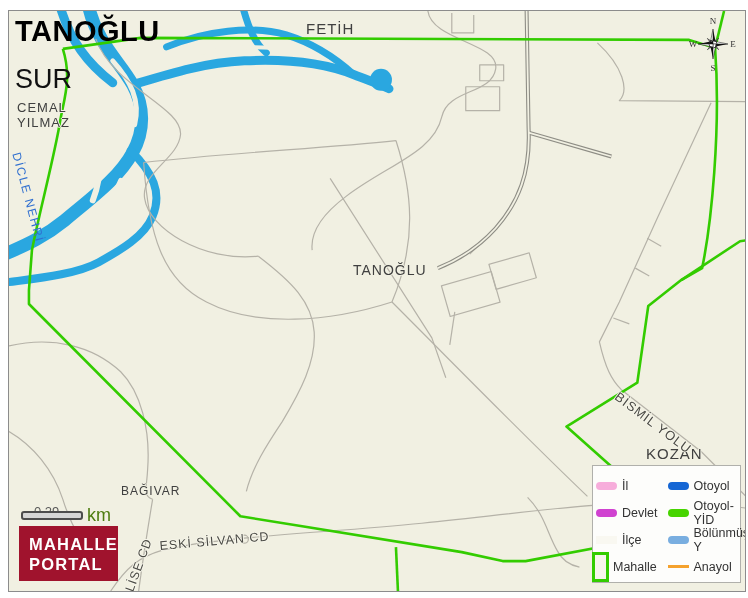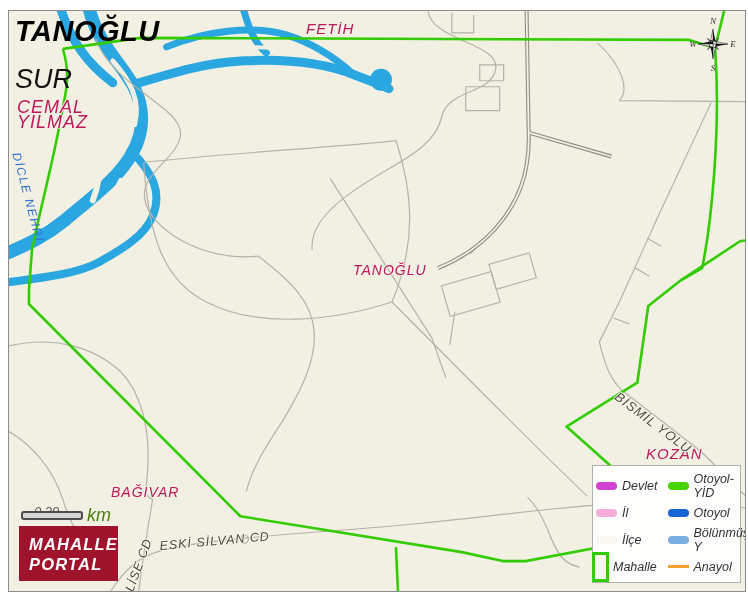--- a/index.html
+++ b/index.html
@@ -1,31 +1,31 @@
 <!DOCTYPE html>
 <html><head>
 <meta charset="utf-8">
 <style>
   html,body{margin:0;padding:0;background:#ffffff;width:748px;height:598px;overflow:hidden;
     font-family:"Liberation Sans", sans-serif;}
   #stage{position:relative;width:748px;height:598px;background:#fff;}
   #map{position:absolute;left:8px;top:10px;width:738px;height:582px;box-sizing:border-box;
-    border:1px solid #8c8c8c;background:#f1f0e2;overflow:hidden;font-style:italic;}
+    border:1px solid #8c8c8c;background:#f1f0e2;overflow:hidden;}
   #geo{position:absolute;left:0;top:0;width:100%;height:100%;}
   .river{stroke:#2aa7e0;fill:none;stroke-linecap:round;}
   .riverfill{fill:#2aa7e0;}
   .island{stroke:#f1f0e2;fill:none;stroke-linecap:round;}
   .green{stroke:#33cc00;stroke-width:2.6;fill:none;stroke-linejoin:round;}
   .road{stroke:#b5b2a8;stroke-width:1.2;fill:none;stroke-linejoin:round;}
   .rail-o{stroke:#8e8d85;stroke-width:4;fill:none;}
   .rail-i{stroke:#f1f0e2;stroke-width:1.8;fill:none;}
   .lbl{position:absolute;white-space:nowrap;}
   .title{left:6px;top:4px;font-size:29px;font-weight:bold;color:#000;letter-spacing:.5px;}
   .subtitle{left:6px;top:40px;font-size:27px;color:#111;margin-top:13px;}
-  .green-lbl{color:#be185d;letter-spacing:1px;font-size:14px;
+  .green-lbl{color:#404040;letter-spacing:1px;font-size:14px;
     text-shadow:1px 0 #f1f0e2,-1px 0 #f1f0e2,0 1px #f1f0e2,0 -1px #f1f0e2;}
   .road-lbl{color:#4a4a45;font-size:13px;letter-spacing:1px;
     text-shadow:1px 0 #f6f5ea,-1px 0 #f6f5ea,0 1px #f6f5ea,0 -1px #f6f5ea;}
   .river-lbl{color:#2f6fd0;font-size:12px;letter-spacing:1.5px;transform:rotate(75deg);
     transform-origin:left top;}
   #scale-value{left:25px;top:481px;font-size:13px;color:#5a5a5a;margin-top:12px;}
   #scale-bar{position:absolute;left:12px;top:500px;width:58px;height:5px;background:#d6d6d6;
     border:2px solid #4d4d4d;border-radius:3px;}
   #scale-unit{left:78px;top:494px;font-size:18px;color:#4d7c0f;}
   #logo{position:absolute;left:10px;top:515px;width:99px;height:55px;background:#a0132d;
@@ -107,27 +107,27 @@
         <path class="green" d="M 682,280 L 741,241 L 748,240"></path>
         <path class="green" d="M 62,48 C 72,80 62,100 58,128 C 50,170 39,210 31,250 L 28,290 L 28,304 L 240,517 L 302,527 L 462,553 L 503,562 L 526,562 L 616,545"></path>
         <path class="green" d="M 396,548 L 398,592"></path>
       </g>
     </svg>
 
     <div class="lbl title">TANOĞLU</div>
     <div class="lbl subtitle">SUR</div>
 
     <div class="lbl green-lbl" style="left:297px;top:9px;font-size:15px;">FETİH</div>
-    <div class="lbl green-lbl" style="left:8px;top:89px;font-size:18px;line-height:15px;">
+    <div class="lbl green-lbl" style="left:8px;top:89px;font-size:13px;line-height:15px;">
       <div>CEMAL</div>
       <div>YILMAZ</div>
     </div>
     <div class="lbl green-lbl" style="left:344px;top:251px;">TANOĞLU</div>
     <div class="lbl green-lbl" style="left:637px;top:434px;font-size:15px;">KOZAN</div>
-    <div class="lbl green-lbl" style="left:102px;top:473px;font-size:14px;">BAĞIVAR</div>
+    <div class="lbl green-lbl" style="left:112px;top:473px;font-size:12px;">BAĞIVAR</div>
 
     <div class="lbl river-lbl" style="left:14px;top:140px;">DİCLE NEHRİ</div>
 
     <div class="lbl road-lbl" style="left:612px;top:378px;transform:rotate(37deg);transform-origin:left top;">BİSMİL YOLU</div>
     <div class="lbl road-lbl" style="left:150px;top:528px;font-size:12.5px;transform:rotate(-5deg);transform-origin:left top;">ESKİ SİLVAN CD</div>
     <div class="lbl road-lbl" style="left:102px;top:547px;font-size:12.5px;transform:rotate(-70deg);">LİSE CD</div>
 
     <div class="lbl" id="scale-value">0,29</div>
     <div id="scale-bar"></div>
     <div class="lbl" id="scale-unit">km</div>
@@ -163,40 +163,40 @@
       </g>
       <text x="24" y="11" text-anchor="middle">N</text>
       <text x="44" y="34" text-anchor="middle">E</text>
       <text x="24" y="58" text-anchor="middle">S</text>
       <text x="4" y="34" text-anchor="middle">W</text>
     </svg>
 
     <div id="legend">
       <div class="lrow">
         <div class="lcell">
+          <span class="swatch-pill" style="background: rgb(247, 173, 219);"></span>
+          <span class="ltext">İl</span>
+        </div>
+        <div class="lcell">
+          <span class="swatch-pill" style="background: rgb(21, 102, 212);"></span>
+          <span class="ltext">Otoyol</span>
+        </div>
+      </div>
+      <div class="lrow">
+        <div class="lcell">
           <span class="swatch-pill" style="background: rgb(208, 66, 208);"></span>
           <span class="ltext">Devlet</span>
         </div>
         <div class="lcell">
           <span class="swatch-pill" style="background: rgb(71, 212, 0);"></span>
           <span class="ltext">Otoyol-YİD</span>
         </div>
       </div>
       <div class="lrow">
         <div class="lcell">
-          <span class="swatch-pill" style="background: rgb(247, 173, 219);"></span>
-          <span class="ltext">İl</span>
-        </div>
-        <div class="lcell">
-          <span class="swatch-pill" style="background: rgb(21, 102, 212);"></span>
-          <span class="ltext">Otoyol</span>
-        </div>
-      </div>
-      <div class="lrow">
-        <div class="lcell">
           <span class="swatch-none" style="background: rgb(249, 248, 241);"></span>
           <span class="ltext">İlçe</span>
         </div>
         <div class="lcell">
           <span class="swatch-pill" style="background: rgb(121, 174, 224);"></span>
           <span class="ltext">Bölünmüş Y</span>
         </div>
       </div>
       <div class="lrow">
         <div class="lcell">

